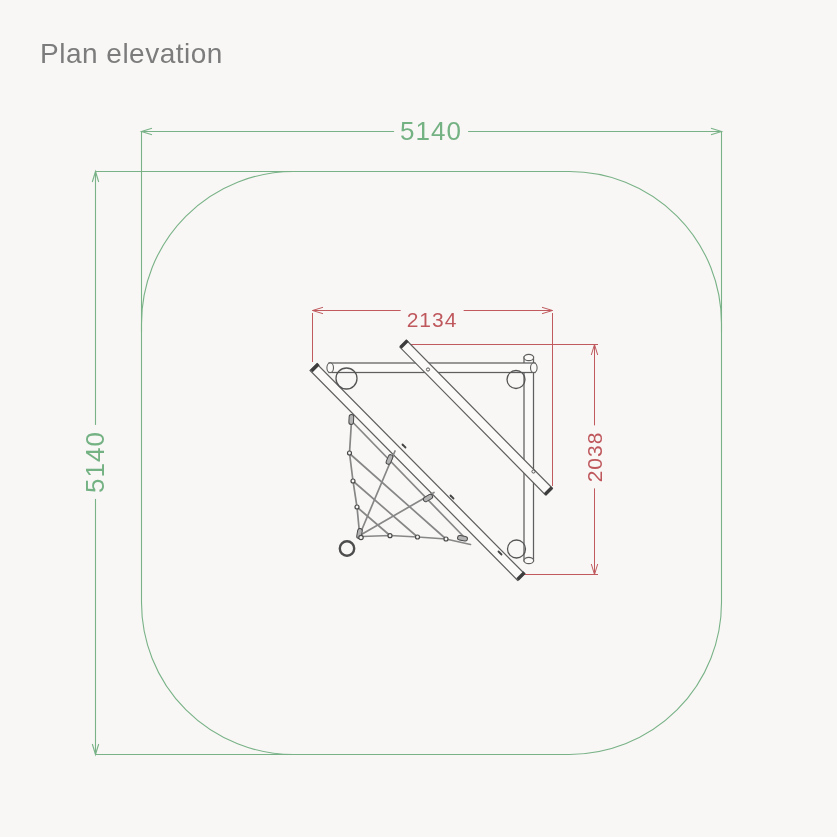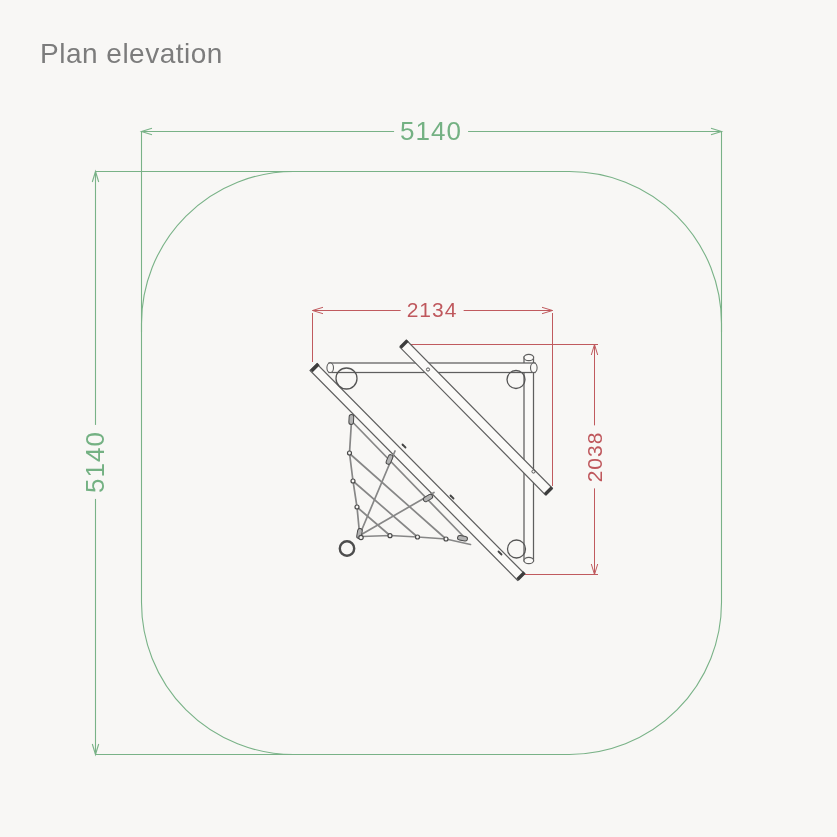--- a/index.html
+++ b/index.html
@@ -142,16 +142,16 @@
       </g>
     </g>
   </svg>
 
   <div class="title">Plan elevation</div>
 
   <div class="dim-label dim-green" style="left:431px;top:131.5px;">5140</div>
 
   <div class="dim-label dim-green rot" style="left:95.5px;top:462px;">5140</div>
 
-  <div class="dim-label dim-red" style="left:432px;top:310px;text-align:right;">2134</div>
+  <div class="dim-label dim-red" style="left:432px;top:320px;text-align:right;">2134</div>
 
   <div class="dim-label dim-red rot" style="left:594.5px;top:457px;">2038</div>
 </div>
 
 </body></html>

